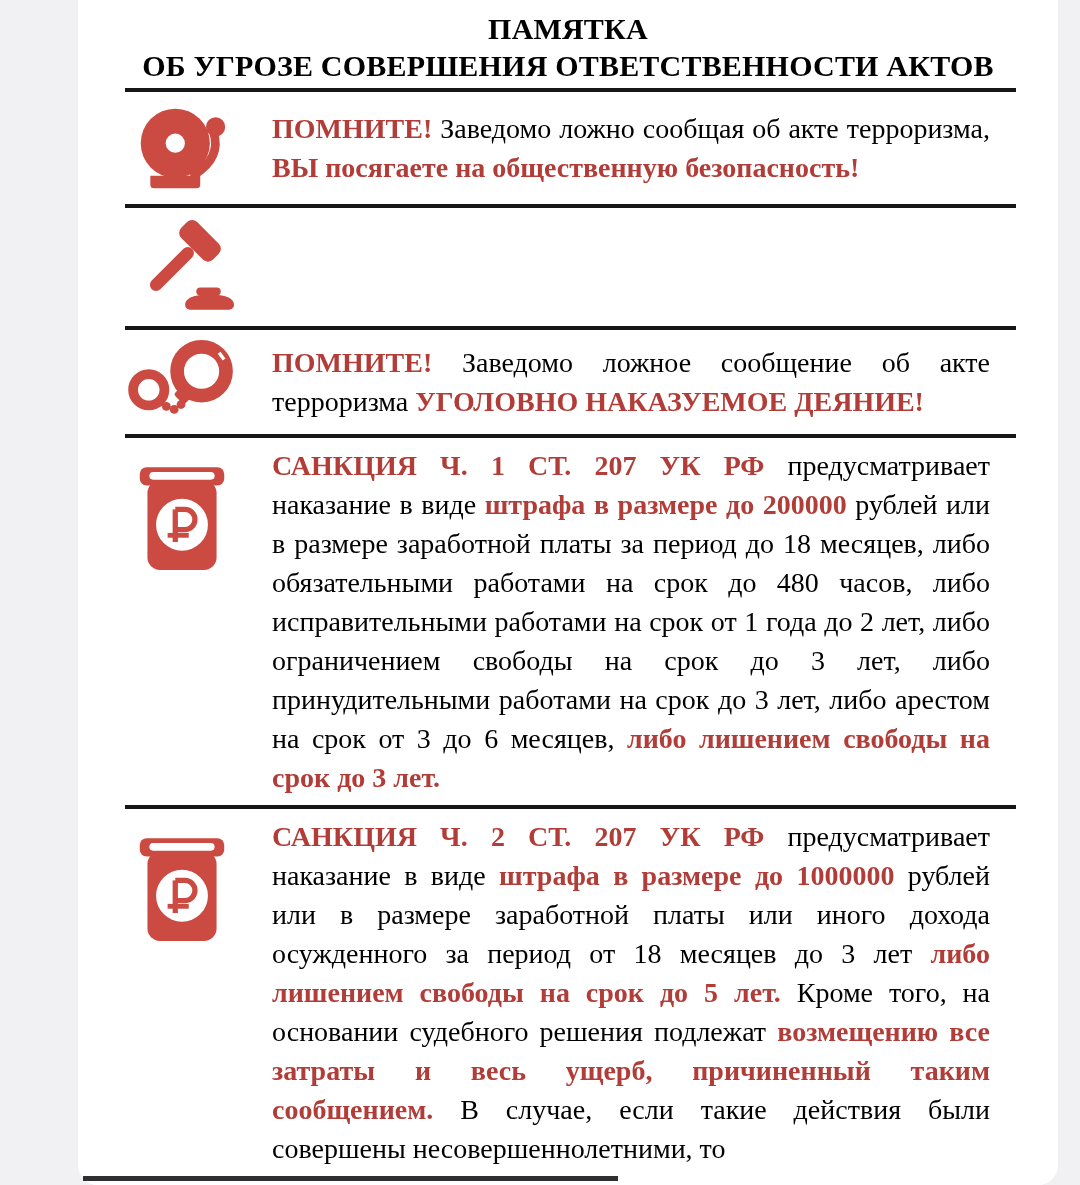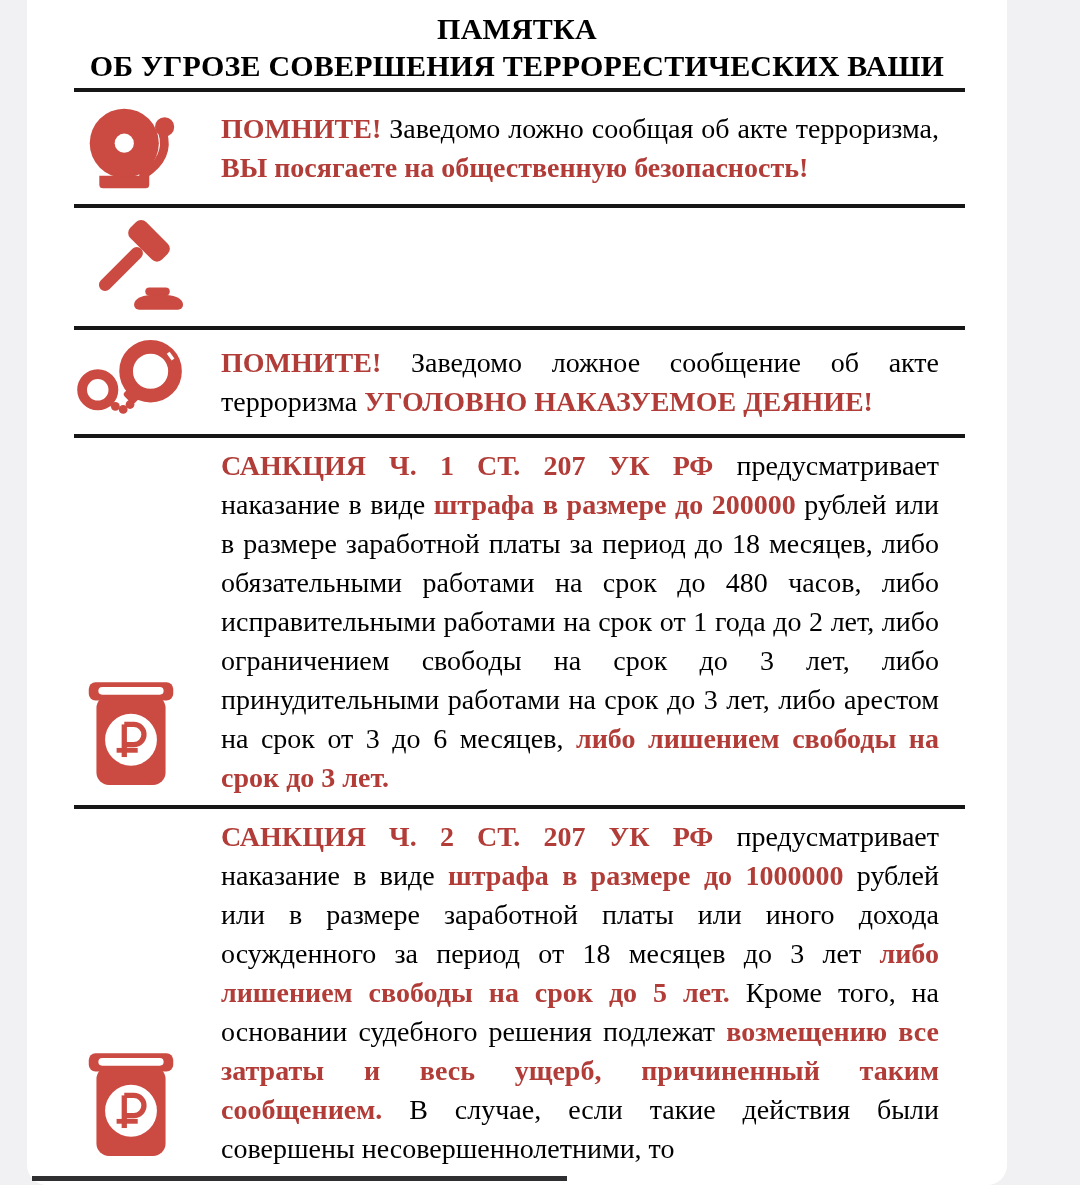--- a/index.html
+++ b/index.html
@@ -12,21 +12,21 @@
   }
   *{box-sizing:border-box;margin:0;padding:0;}
   html,body{width:1080px;height:1185px;overflow:hidden;}
   body{
     background:var(--bg);
     font-family:"Liberation Serif","DejaVu Serif",serif;
     color:var(--ink);
   }
   .paper{
     position:relative;
-    margin-left:27px;
+    margin-left:78px;
     width:980px;
     height:1185px;
     background:var(--paper);
     border-radius:0 0 20px 20px;
   }
   .title-block{
     text-align:center;
     padding:10px 30px 4px 30px;
   }
   .title-line{
@@ -39,21 +39,21 @@
     height:4px;
     background:var(--divider);
     margin:0 42px 0 47px;
   }
   .section{
     display:flex;
     align-items:center;
     gap:24px;
     padding:8px 68px 8px 38px;
   }
-  .section.tall{align-items:flex-end;}
+  .section.tall{align-items:flex-start;}
   .section.tall .icon-box{margin-top:10px;}
   .icon-box{
     flex:0 0 132px;
     display:flex;
     justify-content:center;
     align-items:center;
     color:var(--icon-red);
   }
   .section-text{
     flex:1;
@@ -73,21 +73,21 @@
   }
   svg{display:block;}
 </style>
 </head>
 <body>
 
 <div class="paper">
 
   <div class="title-block">
     <div class="title-line">ПАМЯТКА</div>
-    <div class="title-line">ОБ УГРОЗЕ СОВЕРШЕНИЯ ТЕРРОРЕСТИЧЕСКИХ ВАШИ</div>
+    <div class="title-line">ОБ УГРОЗЕ СОВЕРШЕНИЯ ОТВЕТСТВЕННОСТИ АКТОВ</div>
   </div>
 
   <div class="divider"></div>
 
   <div class="section">
     <div class="icon-box">
       <svg width="112" height="96" viewBox="0 0 110 100" aria-hidden="true">
         <path d="M26,92 h44 a4,4 0 0 0 4,-4 v-9 h-52 v9 a4,4 0 0 0 4,4 z" fill="currentColor"></path>
         <circle cx="48" cy="45" r="36" fill="currentColor"></circle>
         <circle cx="48" cy="45" r="10" fill="#ffffff"></circle>

